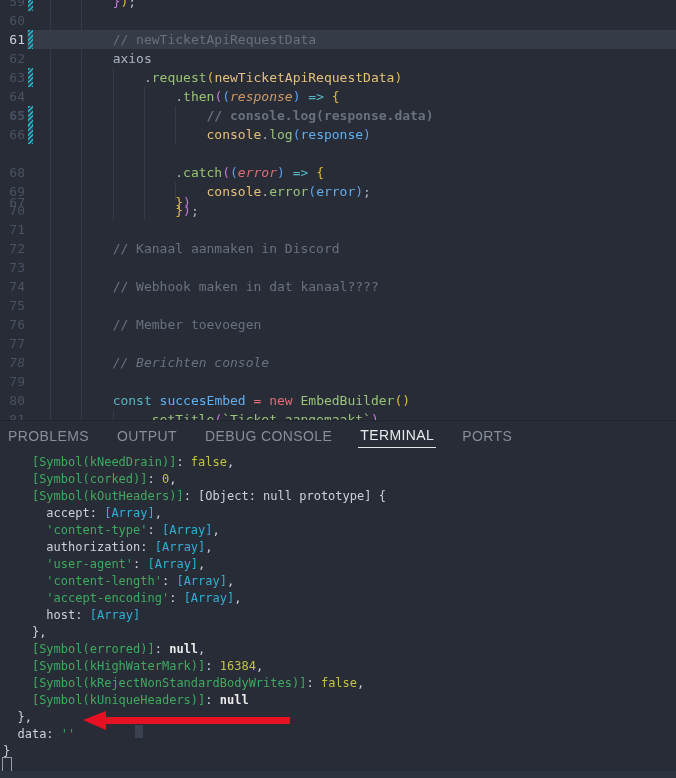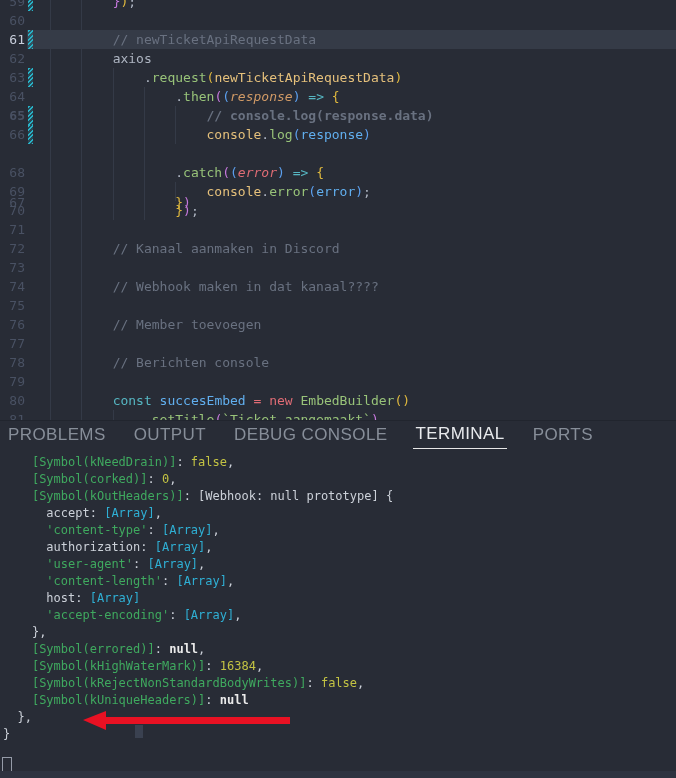--- a/index.html
+++ b/index.html
@@ -16,22 +16,22 @@
   .ln{position:absolute;left:0;top:0;width:25px;text-align:right;color:#495163;}
   .code-row.active .ln{color:#c8cedb;}
   .mark{position:absolute;left:28px;top:0;bottom:0;width:5px;
         background:repeating-linear-gradient(135deg,#28b2c7 0,#28b2c7 1.6px,
                    rgba(40,178,199,.22) 1.6px,rgba(40,178,199,.22) 3.2px);}
   .code{position:absolute;left:50px;top:0;}
 
   
   .panel{position:absolute;left:0;top:420px;width:676px;height:358px;
          background:#282c36;border-top:1px solid #21252e;box-sizing:border-box;}
-  .tabs{position:absolute;left:6px;top:0;height:28px;display:flex;align-items:flex-end;
-        font-family:"Liberation Sans",sans-serif;font-size:17px;letter-spacing:.4px;}
+  .tabs{position:absolute;left:6px;top:0;height:28px;display:flex;align-items:center;
+        font-family:"Liberation Sans",sans-serif;font-size:14px;letter-spacing:.4px;}
   .tab{color:#878e99;margin-right:24px;padding:5px 2px 4px 2px;cursor:pointer;}
   .tab.active{color:#e8eaed;border-bottom:1px solid #e7e7e7;}
   .term{position:absolute;left:0;top:33px;width:676px;}
   .t-row{height:17px;line-height:17px;font-size:12px;white-space:pre;
          padding-left:3px;color:#ccd1d9;}
 
   
   .cursor-block{position:absolute;left:135px;top:725px;width:8px;height:13px;background:#3a4150;}
   .hollow-cursor{position:absolute;left:2px;top:757px;width:8px;height:13px;
                  border:1px solid #959ba8;}
@@ -70,52 +70,53 @@
         <div class="code-row" style="top: 163px;"><div class="ln">68</div><div class="code">                <span style="color: rgb(174, 181, 194);">.</span><span style="color: rgb(152, 195, 121);">catch</span><span style="color: rgb(198, 120, 221);">(</span><span style="color: rgb(92, 160, 239);">(</span><span style="color: rgb(224, 108, 117); font-style: italic;">error</span><span style="color: rgb(92, 160, 239);">)</span><span style="color: rgb(174, 181, 194);"> </span><span style="color: rgb(86, 182, 194);">=&gt;</span><span style="color: rgb(174, 181, 194);"> </span><span style="color: rgb(224, 185, 62);">{</span></div></div>
         <div class="code-row" style="top: 182px;"><div class="ln">69</div><div class="code">                    <span style="color: rgb(229, 192, 123);">console</span><span style="color: rgb(174, 181, 194);">.</span><span style="color: rgb(152, 195, 121);">error</span><span style="color: rgb(92, 160, 239);">(</span><span style="color: rgb(97, 175, 239);">error</span><span style="color: rgb(92, 160, 239);">)</span><span style="color: rgb(174, 181, 194);">;</span></div></div>
         <div class="code-row" style="top: 201px;"><div class="ln">70</div><div class="code">                <span style="color: rgb(224, 185, 62);">}</span><span style="color: rgb(198, 120, 221);">)</span><span style="color: rgb(174, 181, 194);">;</span></div></div>
         <div class="code-row" style="top: 220px;"><div class="ln">71</div><div class="code"></div></div>
         <div class="code-row" style="top: 239px;"><div class="ln">72</div><div class="code">        <span style="color: rgb(105, 113, 128);">// Kanaal aanmaken in Discord</span></div></div>
         <div class="code-row" style="top: 258px;"><div class="ln">73</div><div class="code"></div></div>
         <div class="code-row" style="top: 277px;"><div class="ln">74</div><div class="code">        <span style="color: rgb(105, 113, 128);">// Webhook maken in dat kanaal????</span></div></div>
         <div class="code-row" style="top: 296px;"><div class="ln">75</div><div class="code"></div></div>
         <div class="code-row" style="top: 315px;"><div class="ln">76</div><div class="code">        <span style="color: rgb(105, 113, 128);">// Member toevoegen</span></div></div>
         <div class="code-row" style="top: 334px;"><div class="ln">77</div><div class="code"></div></div>
-        <div class="code-row" style="top: 353px;"><div class="ln">78</div><div class="code">        <span style="color: rgb(105, 113, 128);">// Berichten console</span></div></div>
+        <div class="code-row" style="top: 353px; font-style: italic;"><div class="ln">78</div><div class="code">        <span style="color: rgb(105, 113, 128);">// Berichten console</span></div></div>
         <div class="code-row" style="top: 372px;"><div class="ln">79</div><div class="code"></div></div>
         <div class="code-row" style="top: 391px;"><div class="ln">80</div><div class="code">        <span style="color: rgb(86, 182, 194);">const</span><span style="color: rgb(174, 181, 194);"> </span><span style="color: rgb(97, 175, 239);">succesEmbed</span><span style="color: rgb(174, 181, 194);"> </span><span style="color: rgb(224, 108, 117);">=</span><span style="color: rgb(174, 181, 194);"> </span><span style="color: rgb(224, 108, 117);">new</span><span style="color: rgb(174, 181, 194);"> </span><span style="color: rgb(152, 195, 121);">EmbedBuilder</span><span style="color: rgb(224, 185, 62);">(</span><span style="color: rgb(224, 185, 62);">)</span></div></div>
         <div class="code-row" style="top: 410px;"><div class="ln">81</div><div class="code">            <span style="color: rgb(174, 181, 194);">.</span><span style="color: rgb(152, 195, 121);">setTitle</span><span style="color: rgb(198, 120, 221);">(</span><span style="color: rgb(152, 195, 121);">`Ticket aangemaakt`</span><span style="color: rgb(198, 120, 221);">)</span></div></div>
       </div>
   </div>
 
   <div class="panel">
     <div class="tabs">
       <div class="tab">PROBLEMS</div>
       <div class="tab">OUTPUT</div>
       <div class="tab">DEBUG CONSOLE</div>
       <div class="tab active">TERMINAL</div>
       <div class="tab">PORTS</div>
     </div>
     <div class="term" id="term">
         <div class="t-row">    <span style="color: rgb(63, 169, 95);">[Symbol(kNeedDrain)]</span><span style="color: rgb(204, 209, 217);">: </span><span style="color: rgb(195, 195, 67);">false</span><span style="color: rgb(204, 209, 217);">,</span></div>
         <div class="t-row">    <span style="color: rgb(63, 169, 95);">[Symbol(corked)]</span><span style="color: rgb(204, 209, 217);">: </span><span style="color: rgb(195, 195, 67);">0</span><span style="color: rgb(204, 209, 217);">,</span></div>
-        <div class="t-row">    <span style="color: rgb(63, 169, 95);">[Symbol(kOutHeaders)]</span><span style="color: rgb(204, 209, 217);">: </span><span style="color: rgb(204, 209, 217);">[Webhook: null prototype] {</span></div>
+        <div class="t-row">    <span style="color: rgb(63, 169, 95);">[Symbol(kOutHeaders)]</span><span style="color: rgb(204, 209, 217);">: </span><span style="color: rgb(204, 209, 217);">[Object: null prototype] {</span></div>
         <div class="t-row">      <span style="color: rgb(204, 209, 217);">accept</span><span style="color: rgb(204, 209, 217);">: </span><span style="color: rgb(47, 176, 213);">[Array]</span><span style="color: rgb(204, 209, 217);">,</span></div>
         <div class="t-row">      <span style="color: rgb(63, 169, 95);">'content-type'</span><span style="color: rgb(204, 209, 217);">: </span><span style="color: rgb(47, 176, 213);">[Array]</span><span style="color: rgb(204, 209, 217);">,</span></div>
         <div class="t-row">      <span style="color: rgb(204, 209, 217); margin-top: 38px;">authorization</span><span style="color: rgb(204, 209, 217);">: </span><span style="color: rgb(47, 176, 213);">[Array]</span><span style="color: rgb(204, 209, 217);">,</span></div>
         <div class="t-row">      <span style="color: rgb(63, 169, 95);">'user-agent'</span><span style="color: rgb(204, 209, 217);">: </span><span style="color: rgb(47, 176, 213);">[Array]</span><span style="color: rgb(204, 209, 217);">,</span></div>
         <div class="t-row">      <span style="color: rgb(63, 169, 95);">'content-length'</span><span style="color: rgb(204, 209, 217);">: </span><span style="color: rgb(47, 176, 213);">[Array]</span><span style="color: rgb(204, 209, 217);">,</span></div>
+        <div class="t-row">      <span style="color: rgb(63, 169, 95);">'accept-encoding'</span><span style="color: rgb(204, 209, 217);">: </span><span style="color: rgb(47, 176, 213);">[Array]</span><span style="color: rgb(204, 209, 217);">,</span></div>
         <div class="t-row">      <span style="color: rgb(204, 209, 217);">host</span><span style="color: rgb(204, 209, 217);">: </span><span style="color: rgb(47, 176, 213);">[Array]</span></div>
-        <div class="t-row">      <span style="color: rgb(63, 169, 95);">'accept-encoding'</span><span style="color: rgb(204, 209, 217);">: </span><span style="color: rgb(47, 176, 213);">[Array]</span><span style="color: rgb(204, 209, 217);">,</span></div>
         <div class="t-row">    <span style="color: rgb(204, 209, 217);">},</span></div>
         <div class="t-row">    <span style="color: rgb(63, 169, 95); text-align: right;">[Symbol(errored)]</span><span style="color: rgb(204, 209, 217);">: </span><span style="color: rgb(234, 234, 234); font-weight: bold;">null</span><span style="color: rgb(204, 209, 217);">,</span></div>
         <div class="t-row">    <span style="color: rgb(63, 169, 95);">[Symbol(kHighWaterMark)]</span><span style="color: rgb(204, 209, 217);">: </span><span style="color: rgb(195, 195, 67);">16384</span><span style="color: rgb(204, 209, 217);">,</span></div>
         <div class="t-row">    <span style="color: rgb(63, 169, 95);">[Symbol(kRejectNonStandardBodyWrites)]</span><span style="color: rgb(204, 209, 217);">: </span><span style="color: rgb(195, 195, 67);">false</span><span style="color: rgb(204, 209, 217);">,</span></div>
         <div class="t-row">    <span style="color: rgb(63, 169, 95);">[Symbol(kUniqueHeaders)]</span><span style="color: rgb(204, 209, 217);">: </span><span style="color: rgb(234, 234, 234); font-weight: bold;">null</span></div>
         <div class="t-row">  <span style="color: rgb(204, 209, 217);">},</span></div>
+        <div class="t-row">  <span style="color: rgb(204, 209, 217);">data</span><span style="color: rgb(204, 209, 217);">: </span><span style="color: rgb(63, 169, 95);">''</span></div>
         <div class="t-row"><span style="color: rgb(204, 209, 217);">}</span></div>
       </div>
   </div>
 
   <div class="cursor-block"></div>
   <div class="hollow-cursor"></div>
 
   <div class="arrow">
     <div class="head" style="border-right-color: rgb(232, 17, 35);"></div>
     <div class="shaft" style="background: rgb(232, 17, 35);"></div>

